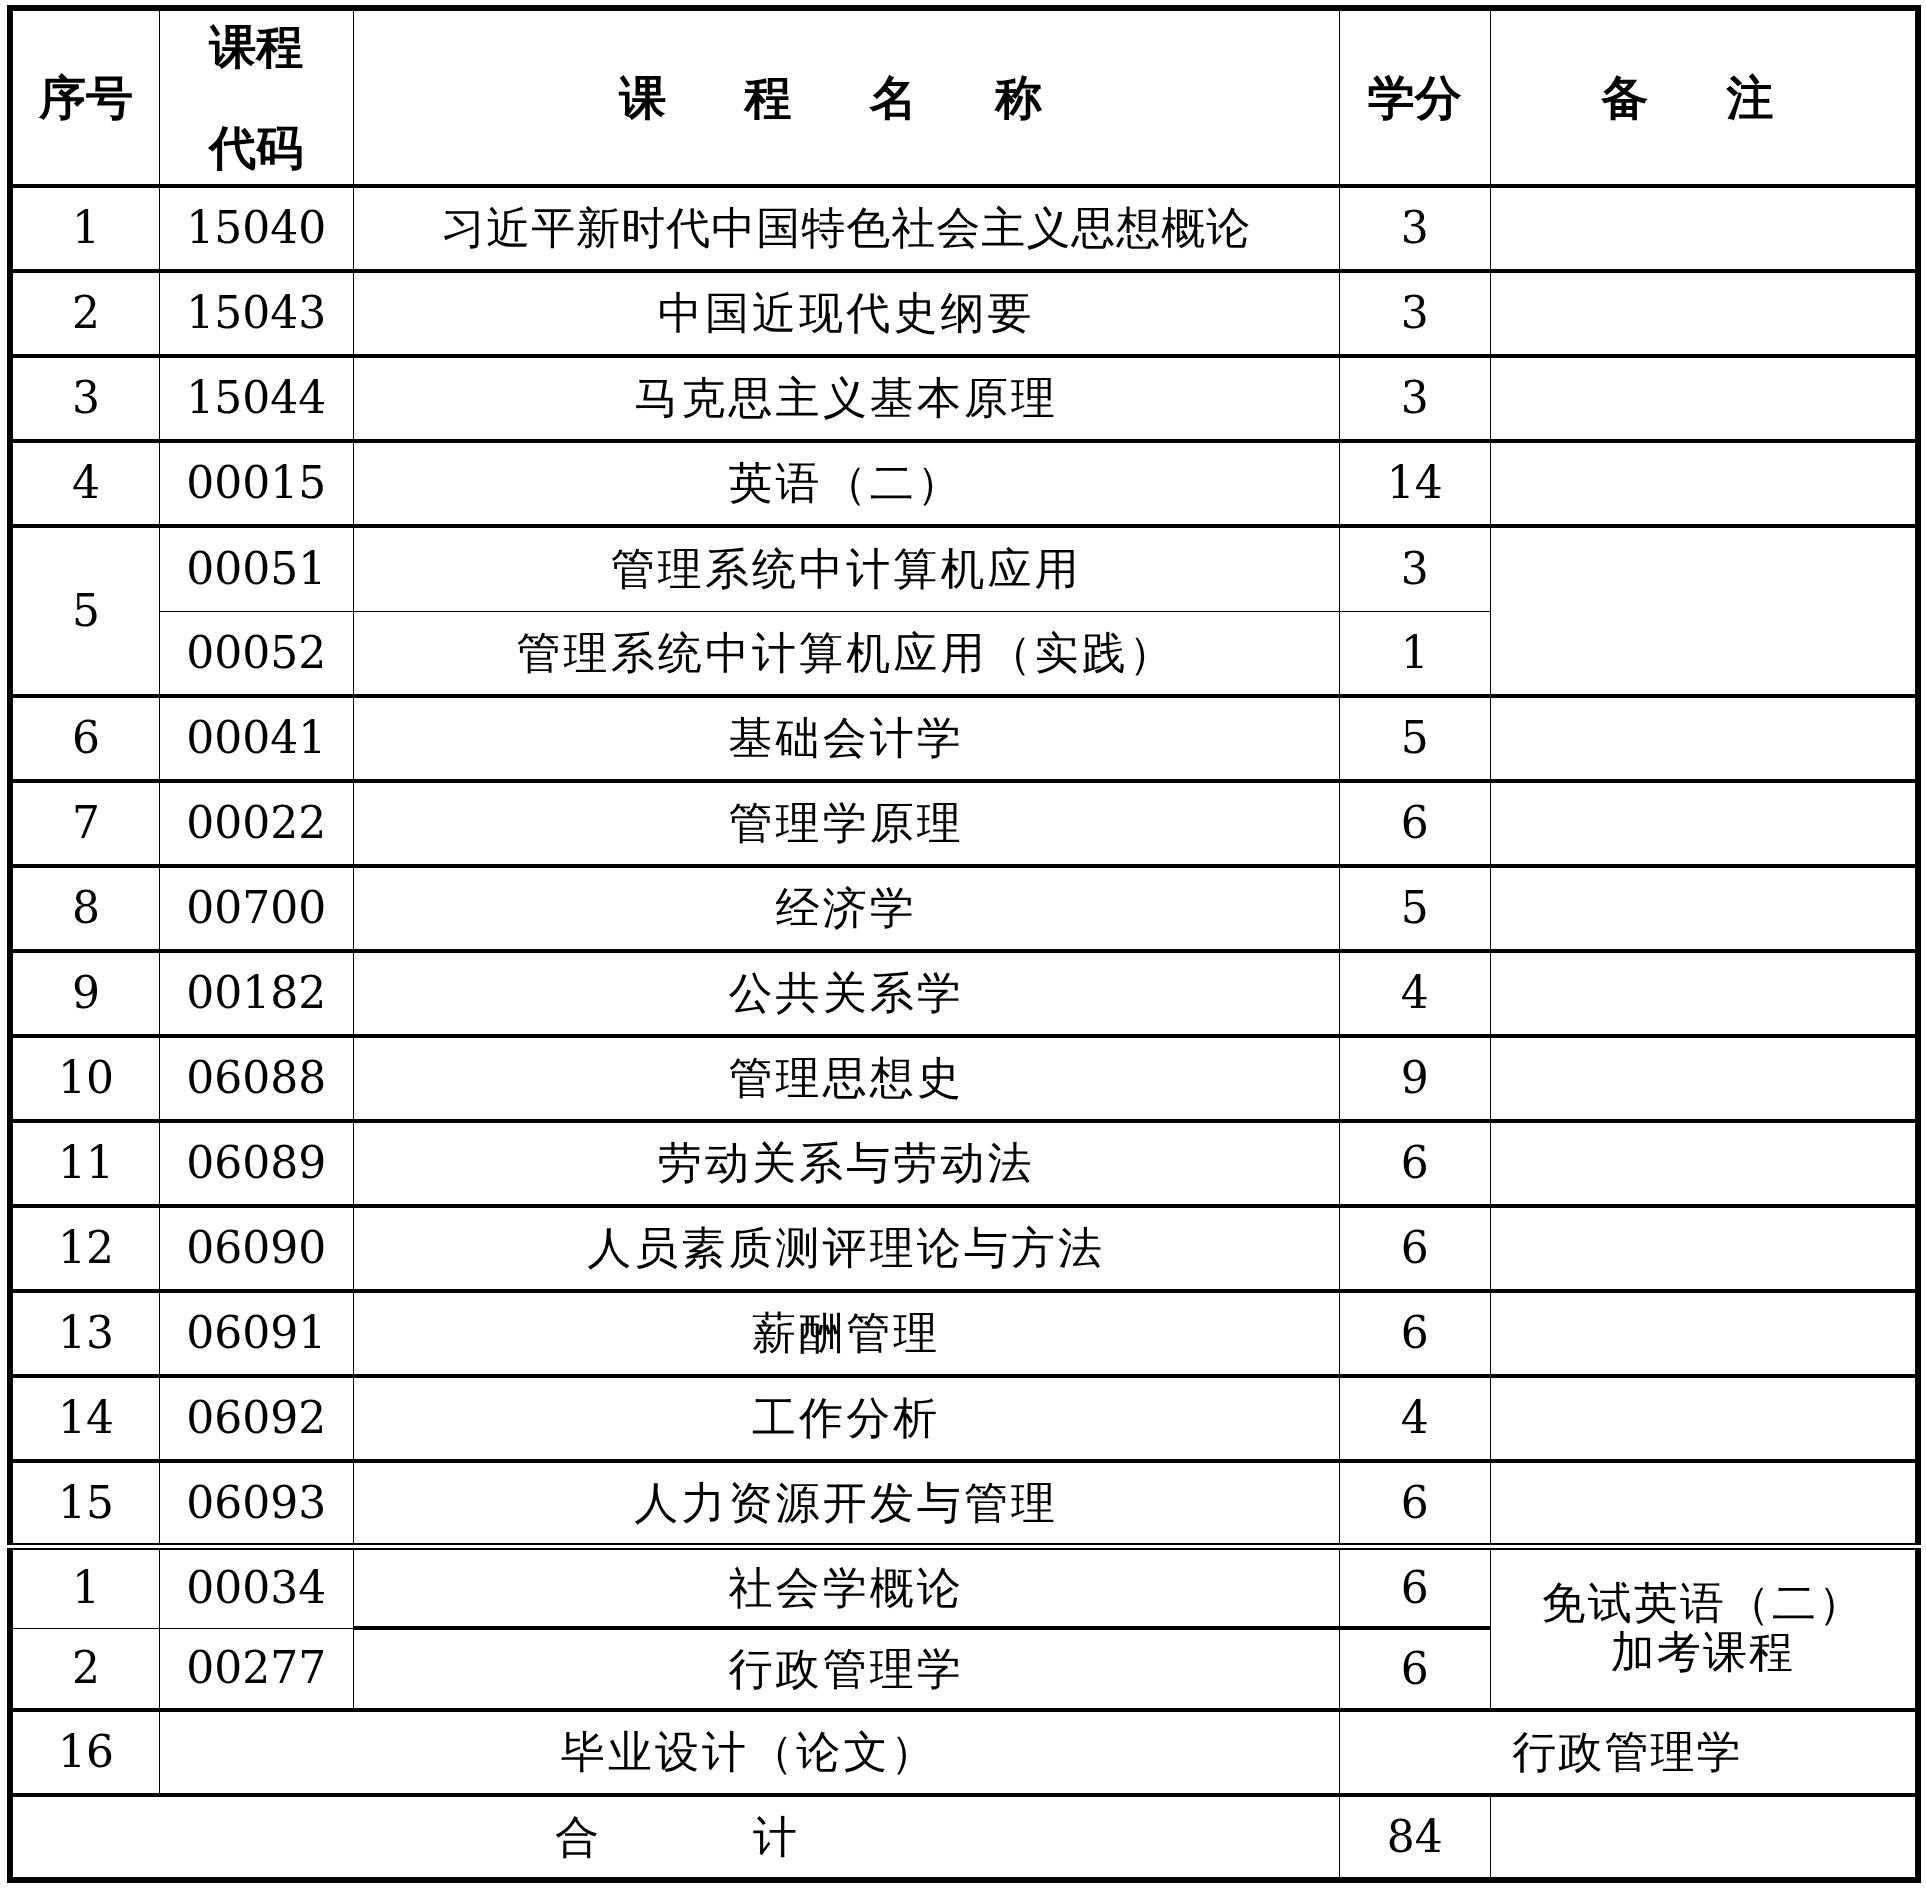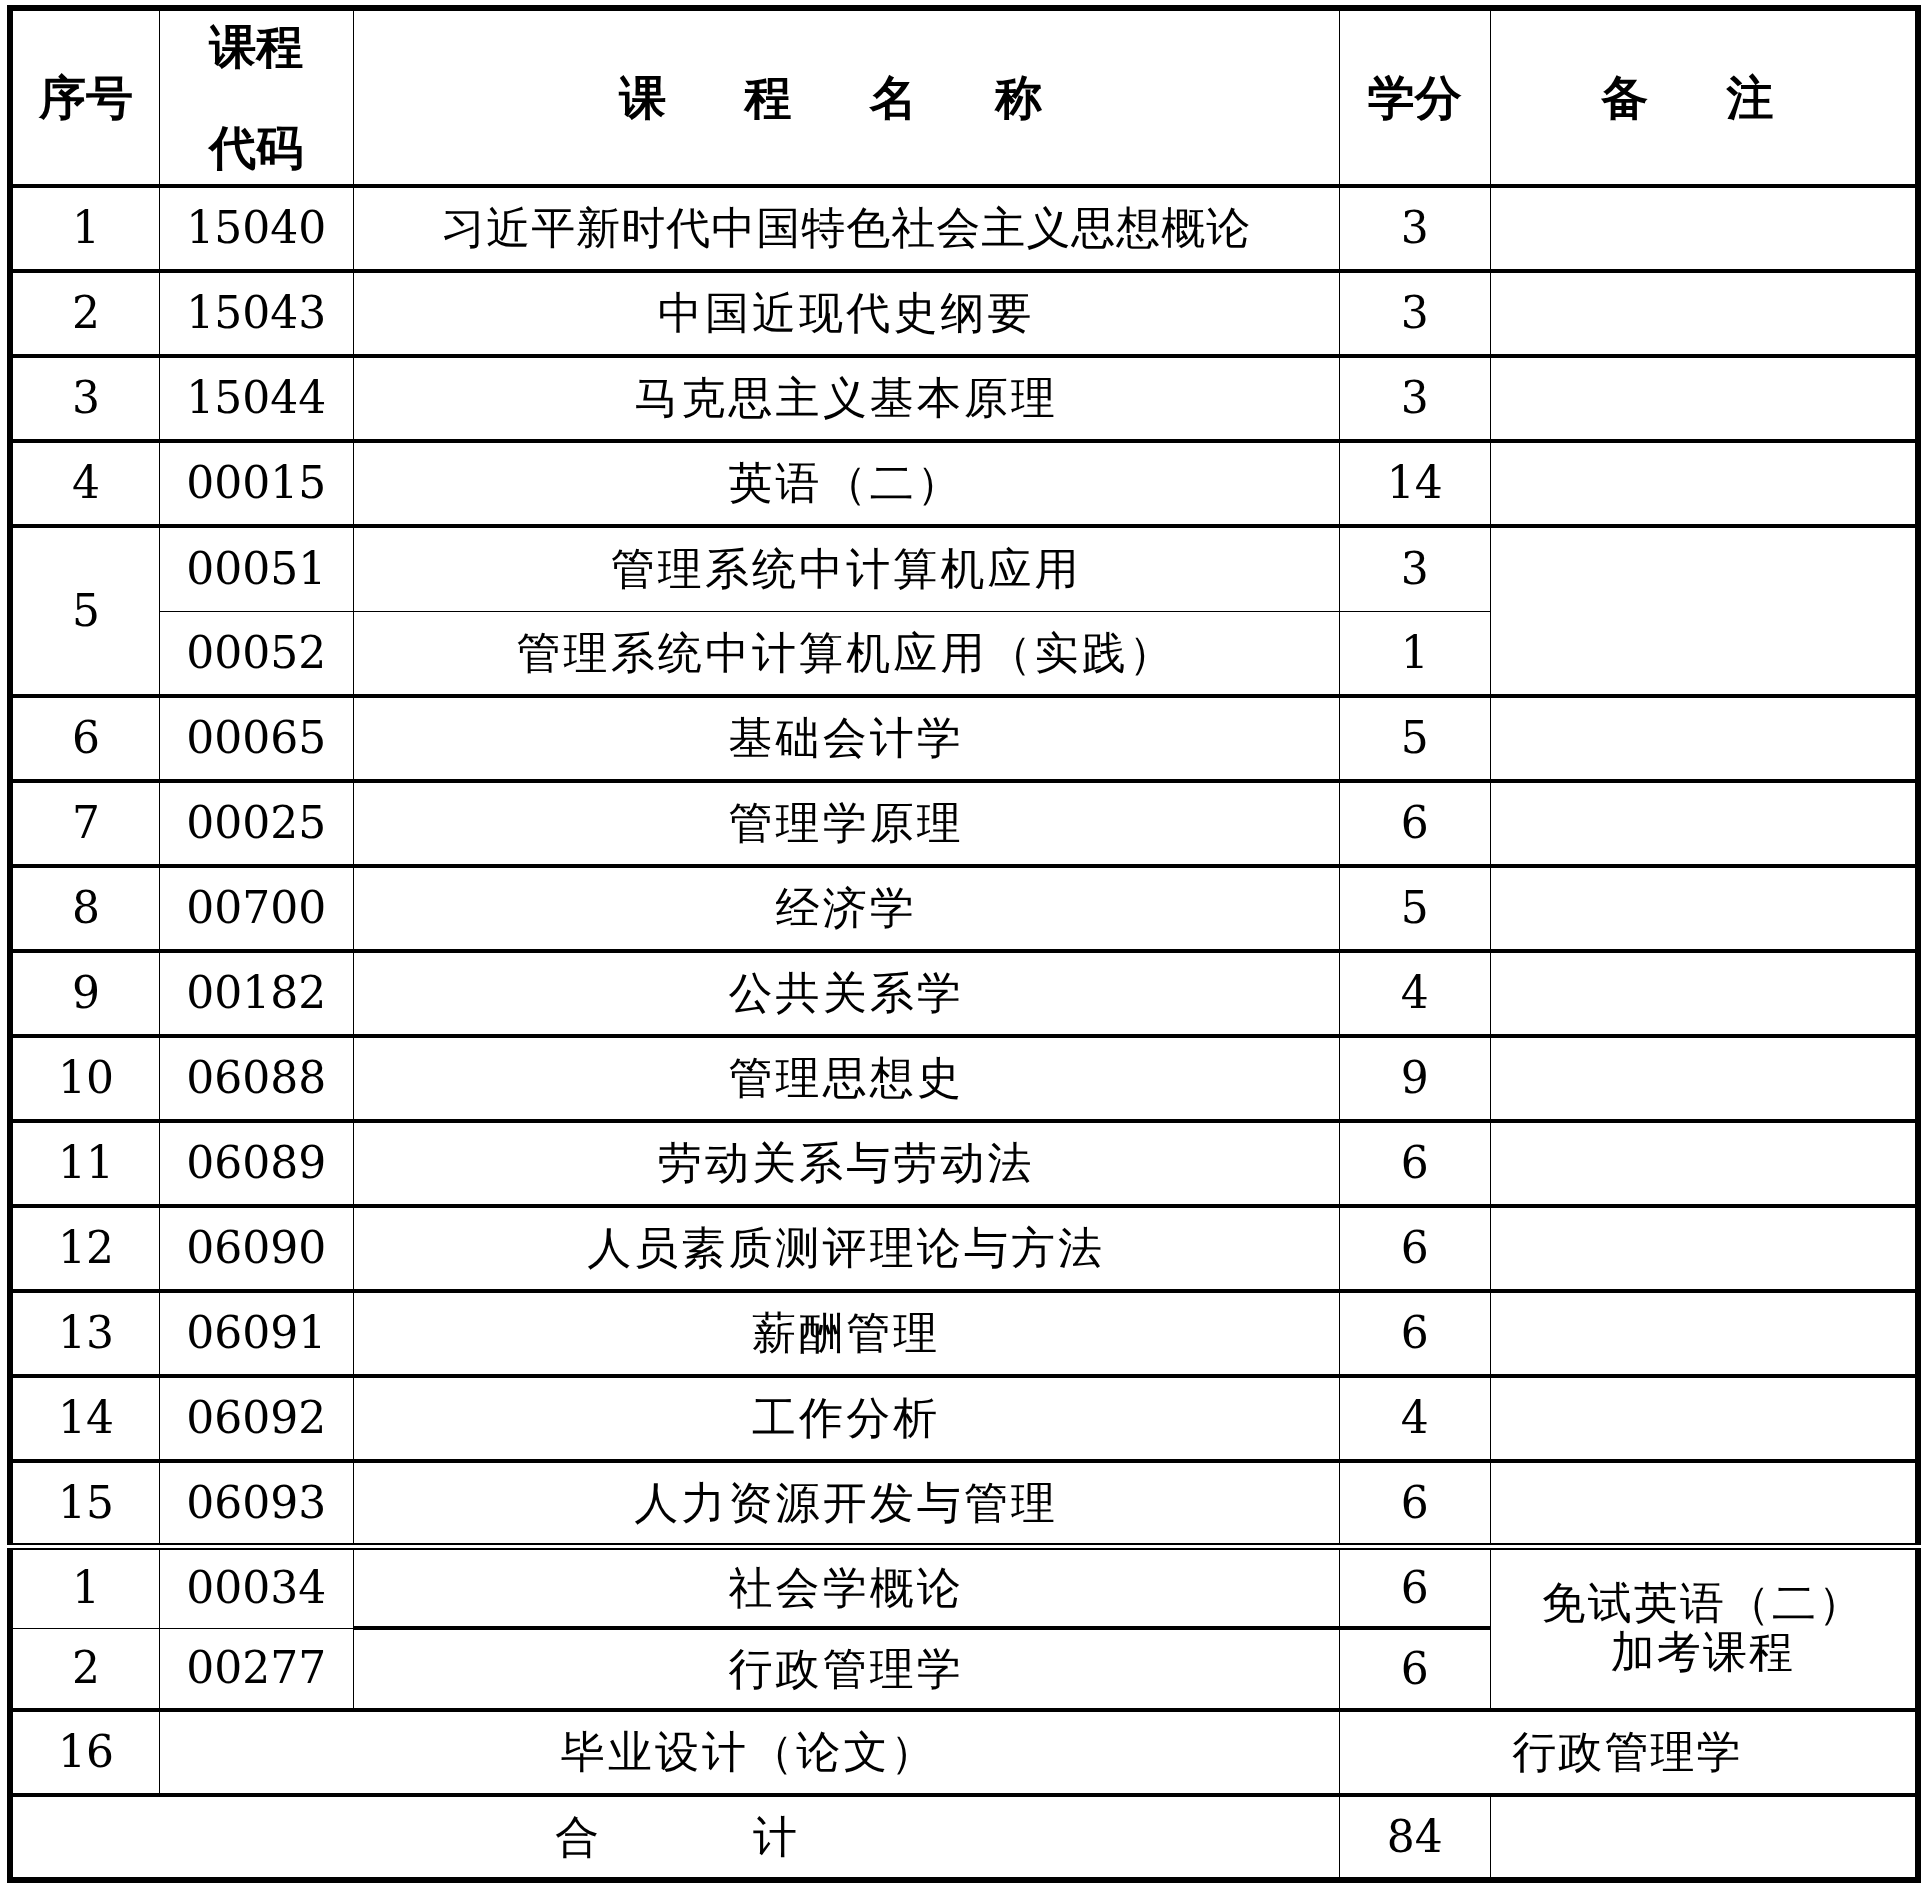--- a/index.html
+++ b/index.html
@@ -102,28 +102,28 @@
     <td rowspan="2"></td>
   </tr>
   <tr class="row">
     <td>00052</td>
     <td class="name">管理系统中计算机应用（实践）</td>
     <td>1</td>
   </tr>
 
   <tr class="row thick-top">
     <td>6</td>
-    <td>00065</td>
+    <td>00041</td>
     <td class="name">基础会计学</td>
     <td>5</td>
     <td></td>
   </tr>
   <tr class="row thick-top">
     <td>7</td>
-    <td>00025</td>
+    <td>00022</td>
     <td class="name">管理学原理</td>
     <td>6</td>
     <td></td>
   </tr>
   <tr class="row thick-top">
     <td>8</td>
     <td>00700</td>
     <td class="name">经济学</td>
     <td>5</td>
     <td></td>

